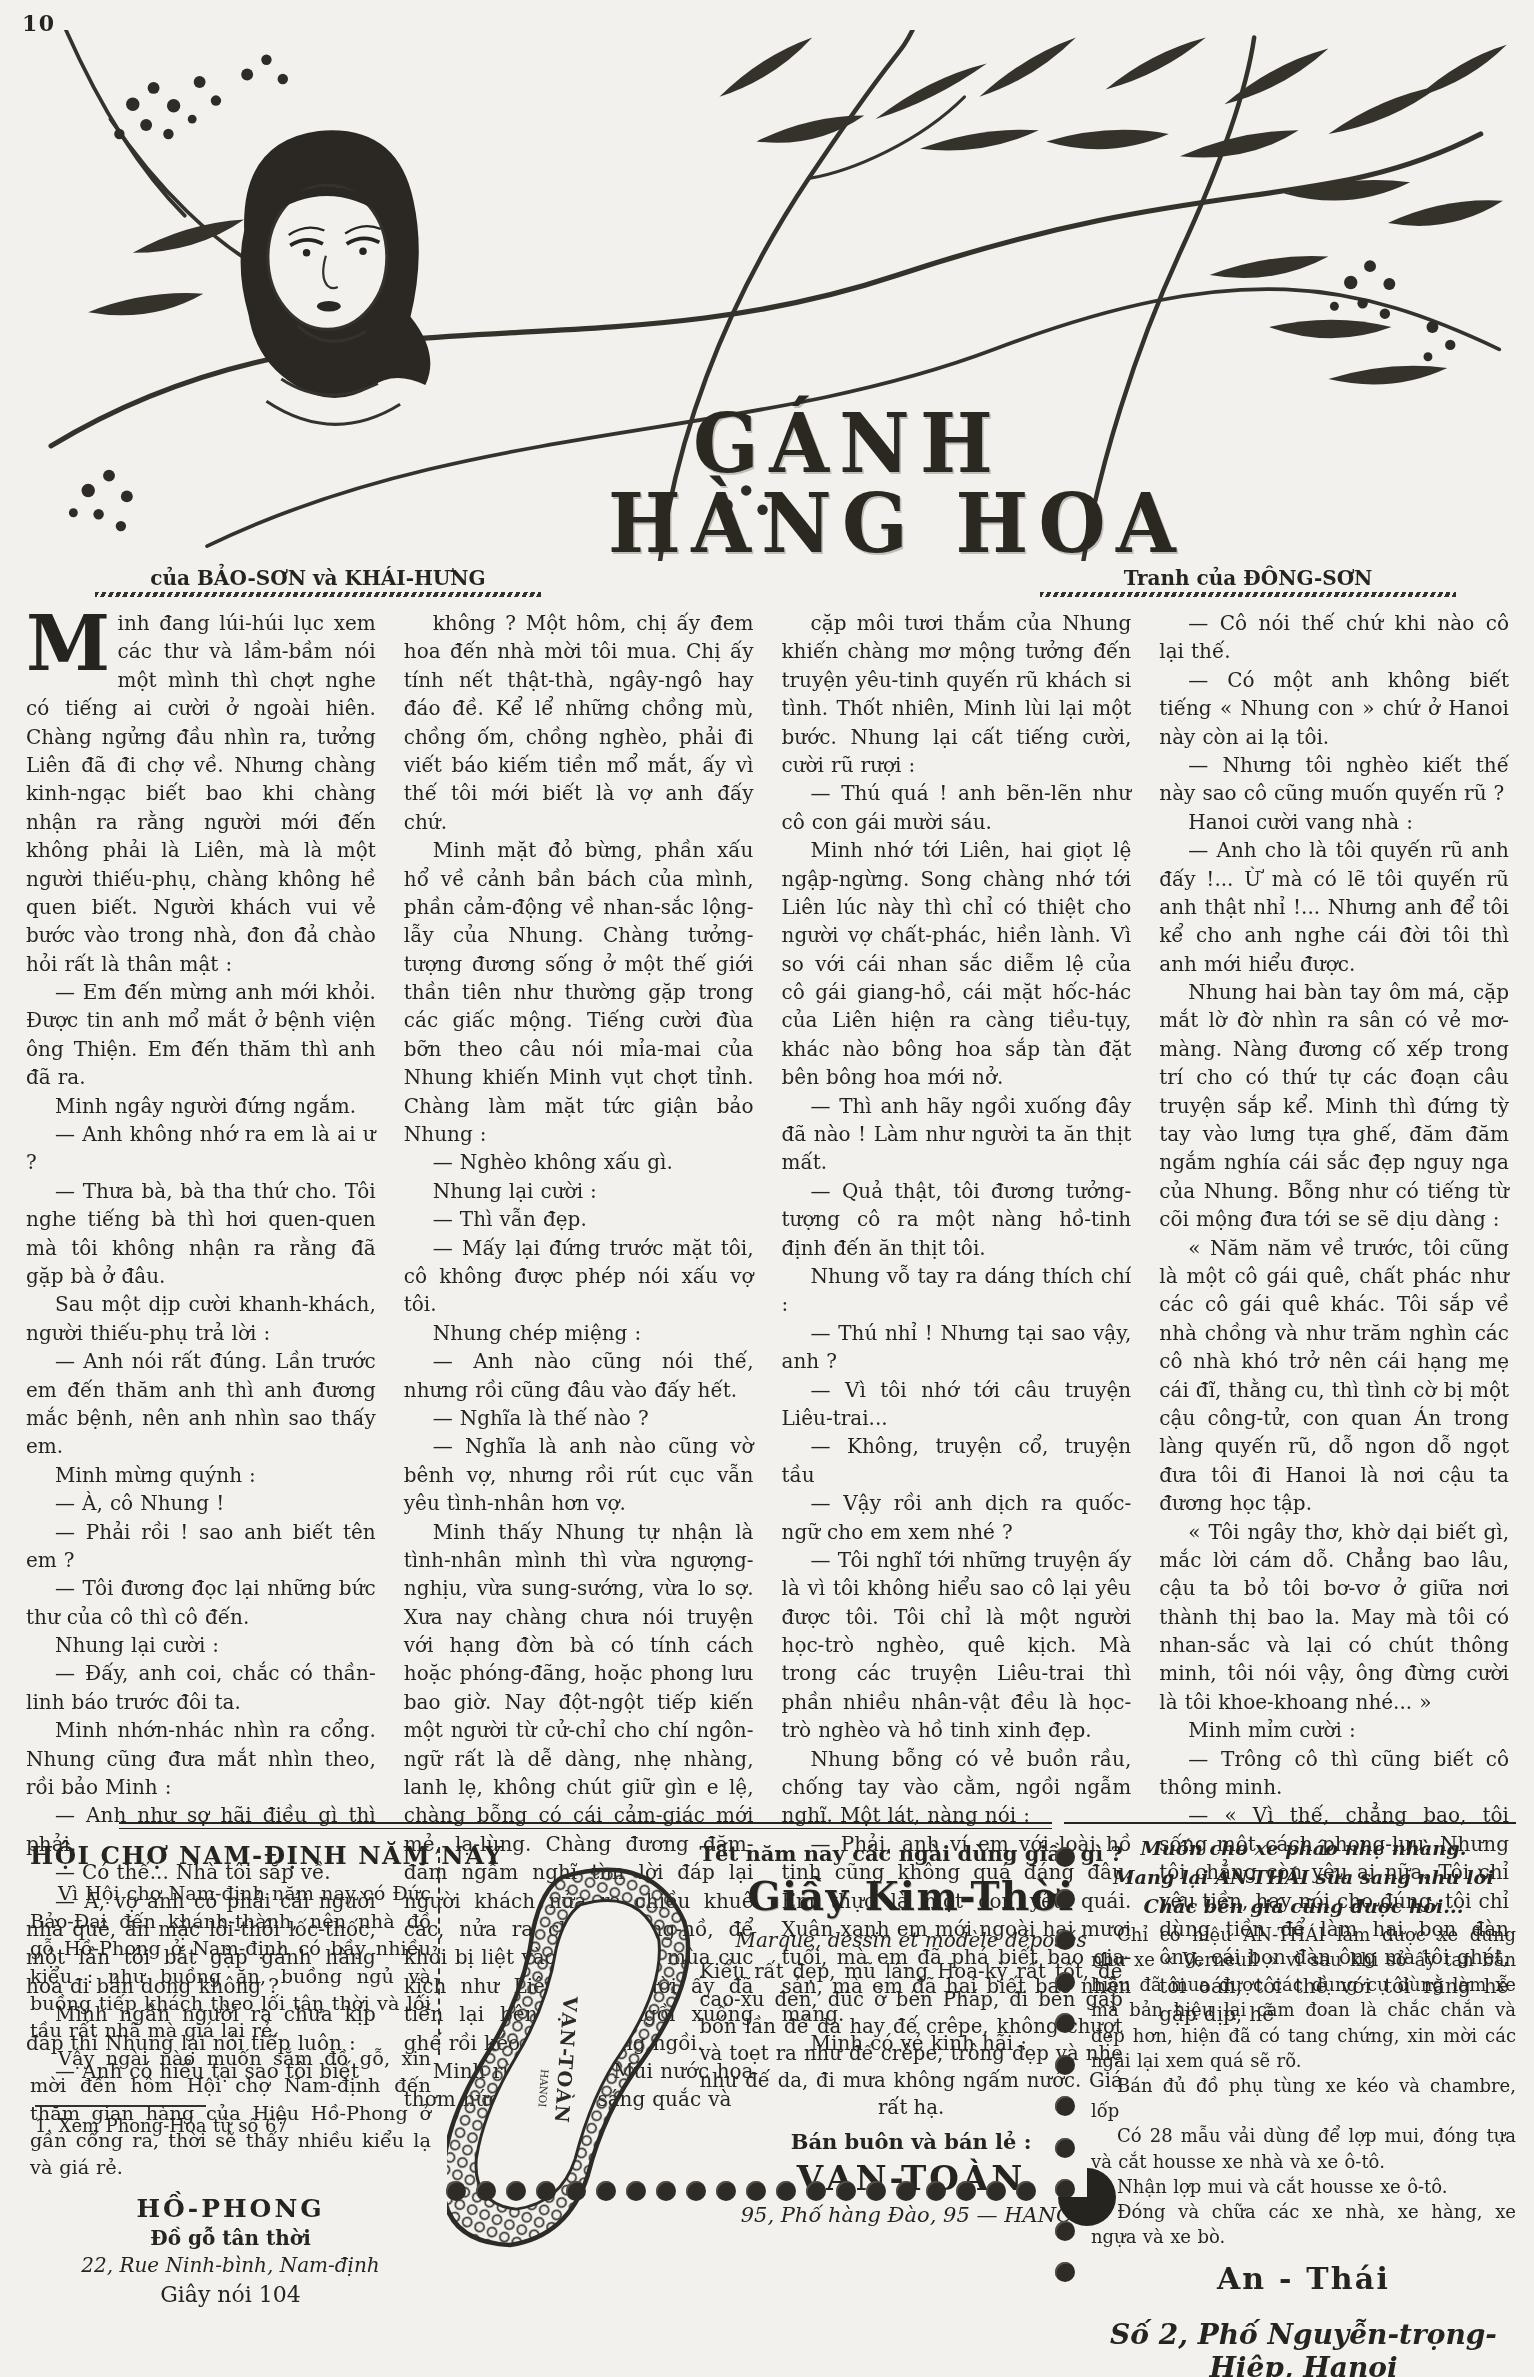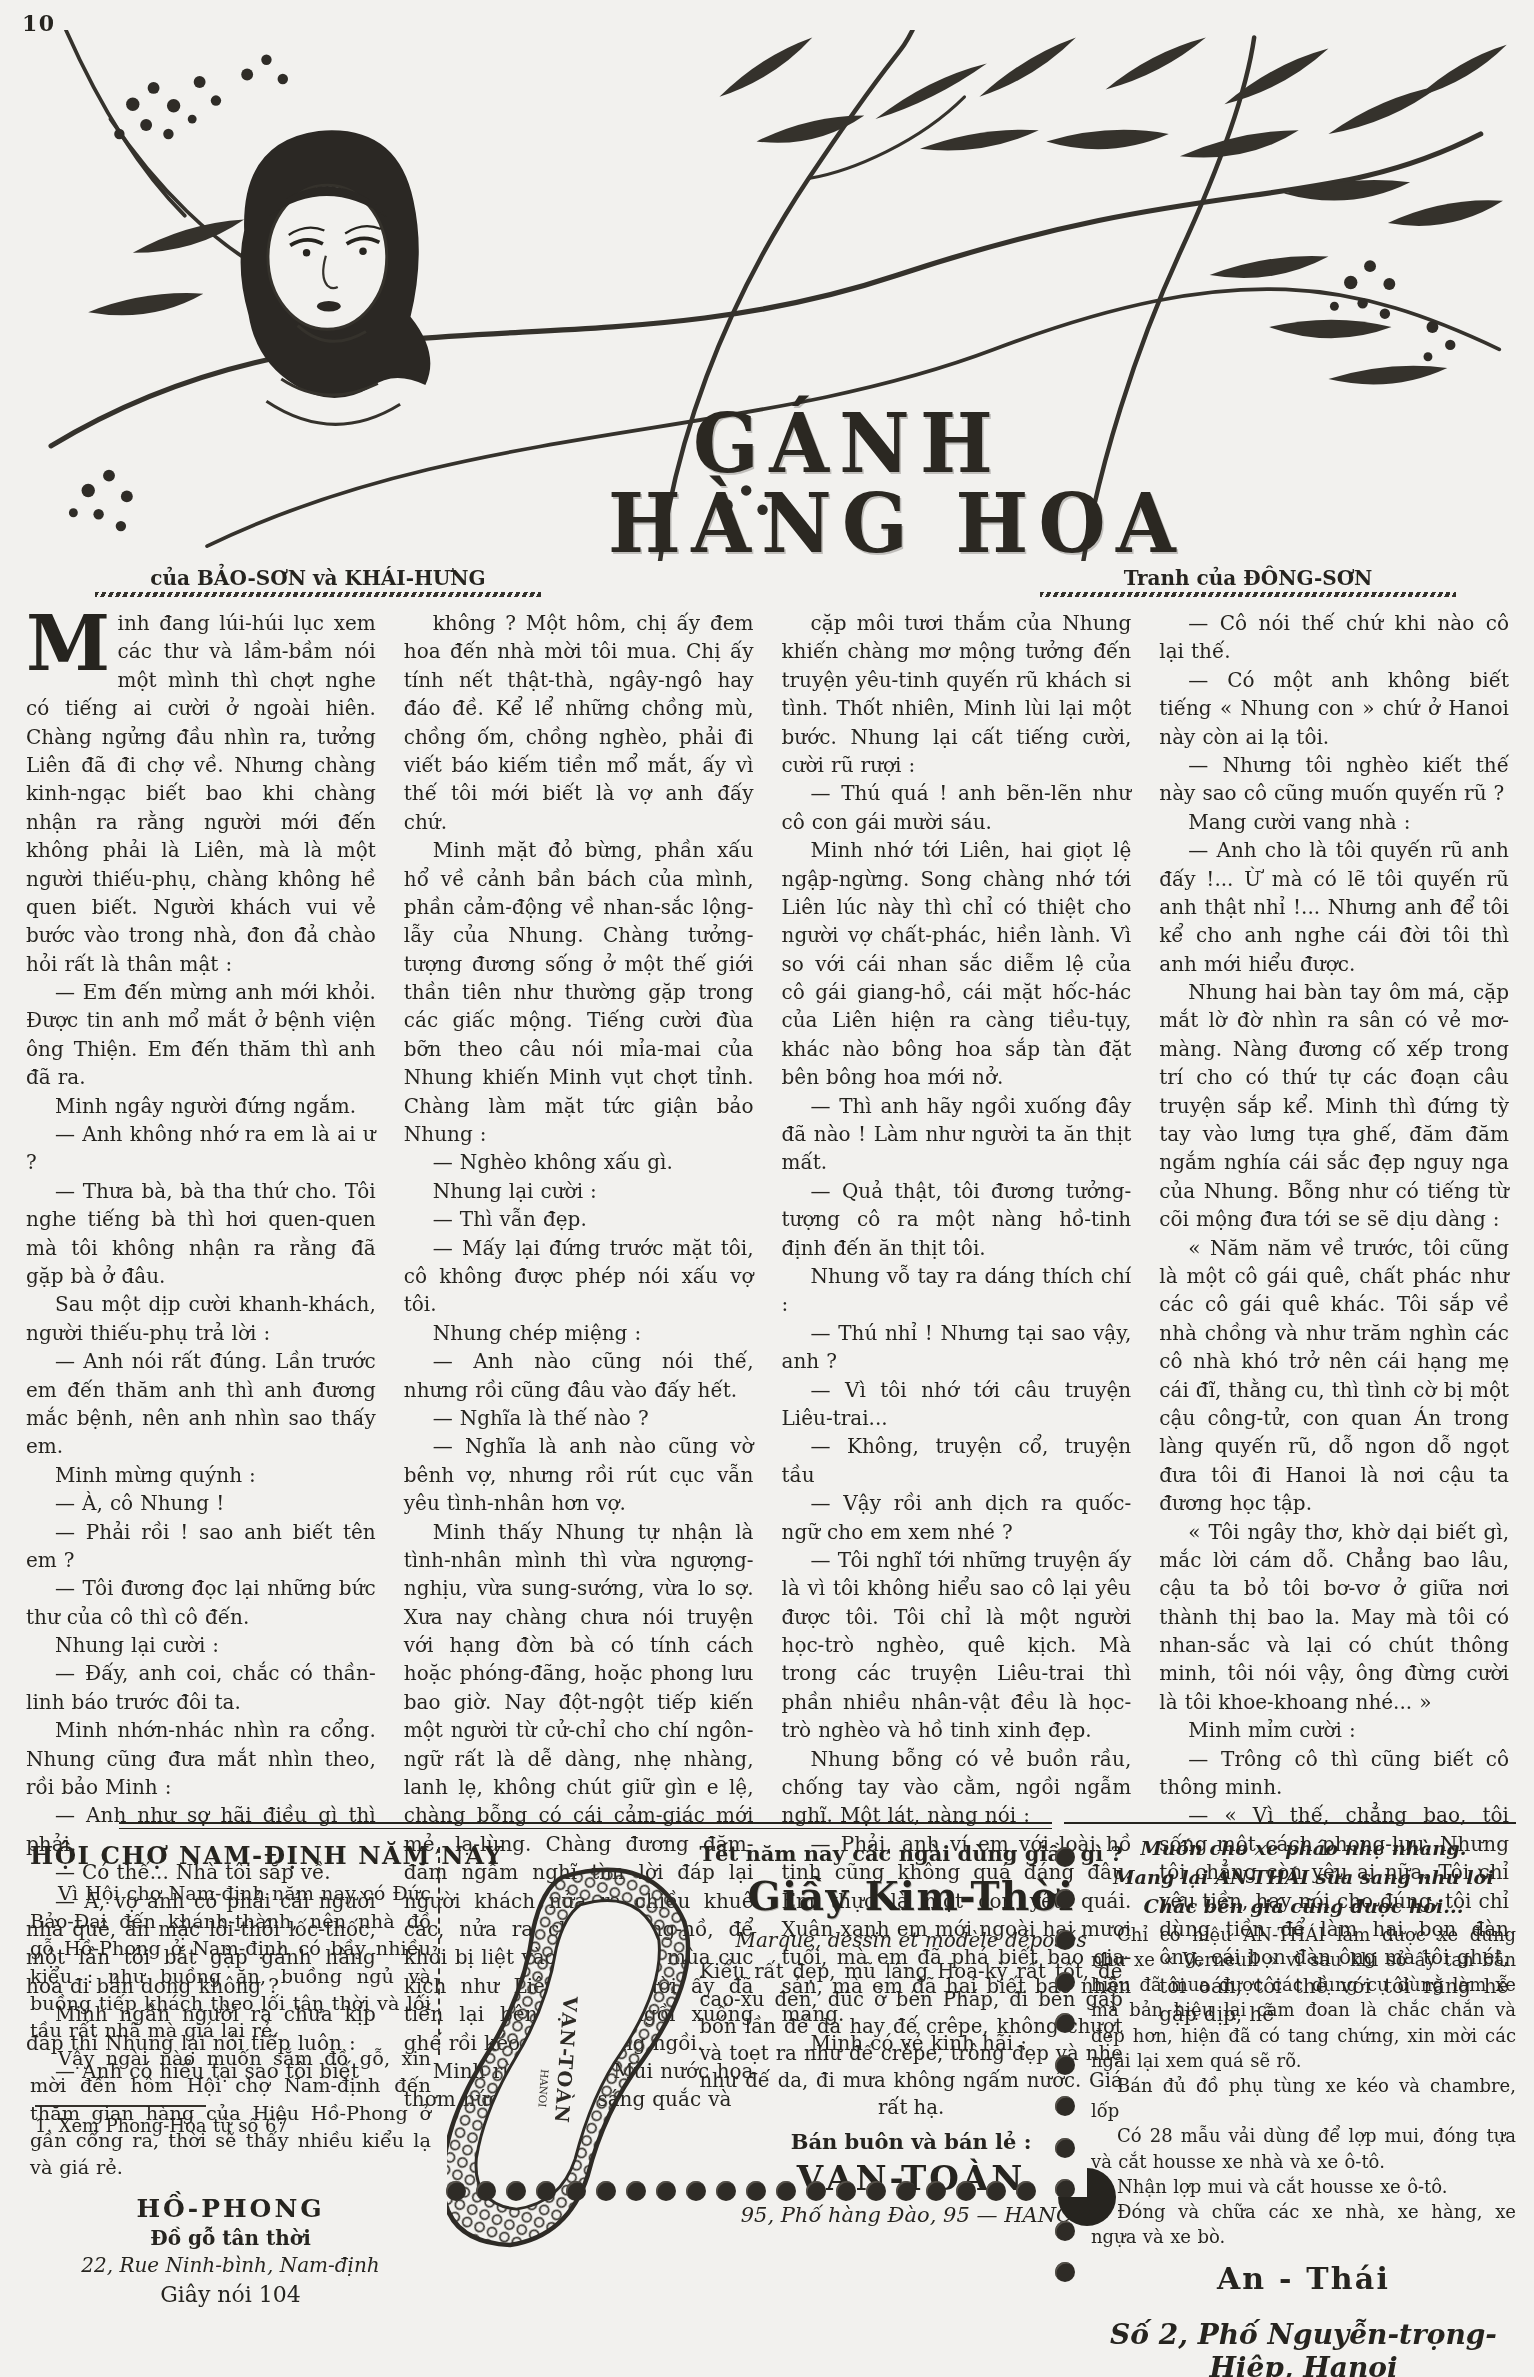--- a/index.html
+++ b/index.html
@@ -238,21 +238,21 @@
         <p class="para">Nhung bỗng có vẻ buồn rầu, chống tay vào cằm, ngồi ngẫm nghĩ. Một lát, nàng nói :</p>
         <p class="para">— Phải, anh ví em với loài hồ tinh cũng không quá đáng đâu. Em thực là một con yêu quái. Xuân xanh em mới ngoài hai mươi tuổi, mà em đã phá biết bao gia-sản, mà em đã hại biết bao nhân mạng.</p>
         <p class="para">Minh có vẻ kinh hãi :</p>
       </div>
     </div>
   <div class="col">
       <div class="paras">
         <p class="para">— Cô nói thế chứ khi nào cô lại thế.</p>
         <p class="para">— Có một anh không biết tiếng « Nhung con » chứ ở Hanoi này còn ai lạ tôi.</p>
         <p class="para">— Nhưng tôi nghèo kiết thế này sao cô cũng muốn quyến rũ ?</p>
-        <p class="para">Mang cười vang nhà :</p>
+        <p class="para">Hanoi cười vang nhà :</p>
         <p class="para">— Anh cho là tôi quyến rũ anh đấy !... Ừ mà có lẽ tôi quyến rũ anh thật nhỉ !... Nhưng anh để tôi kể cho anh nghe cái đời tôi thì anh mới hiểu được.</p>
         <p class="para">Nhung hai bàn tay ôm má, cặp mắt lờ đờ nhìn ra sân có vẻ mơ-màng. Nàng đương cố xếp trong trí cho có thứ tự các đoạn câu truyện sắp kể. Minh thì đứng tỳ tay vào lưng tựa ghế, đăm đăm ngắm nghía cái sắc đẹp nguy nga của Nhung. Bỗng như có tiếng từ cõi mộng đưa tới se sẽ dịu dàng :</p>
         <p class="para">« Năm năm về trước, tôi cũng là một cô gái quê, chất phác như các cô gái quê khác. Tôi sắp về nhà chồng và như trăm nghìn các cô nhà khó trở nên cái hạng mẹ cái đĩ, thằng cu, thì tình cờ bị một cậu công-tử, con quan Án trong làng quyến rũ, dỗ ngon dỗ ngọt đưa tôi đi Hanoi là nơi cậu ta đương học tập.</p>
         <p class="para">« Tôi ngây thơ, khờ dại biết gì, mắc lời cám dỗ. Chẳng bao lâu, cậu ta bỏ tôi bơ-vơ ở giữa nơi thành thị bao la. May mà tôi có nhan-sắc và lại có chút thông minh, tôi nói vậy, ông đừng cười là tôi khoe-khoang nhé... »</p>
         <p class="para">Minh mỉm cười :</p>
         <p class="para">— Trông cô thì cũng biết cô thông minh.</p>
         <p class="para">— « Vì thế, chẳng bao, tôi sống một cách phong-lưu. Nhưng tôi chẳng còn yêu ai nữa. Tôi chỉ yêu tiền, hay nói cho đúng, tôi chỉ dùng tiền để làm hại bọn đàn ông, cái bọn đàn ông mà tôi ghét, tôi oán, tôi thề với tôi rằng hễ gặp dịp, hễ</p>
       </div>
     </div>
 </div>

